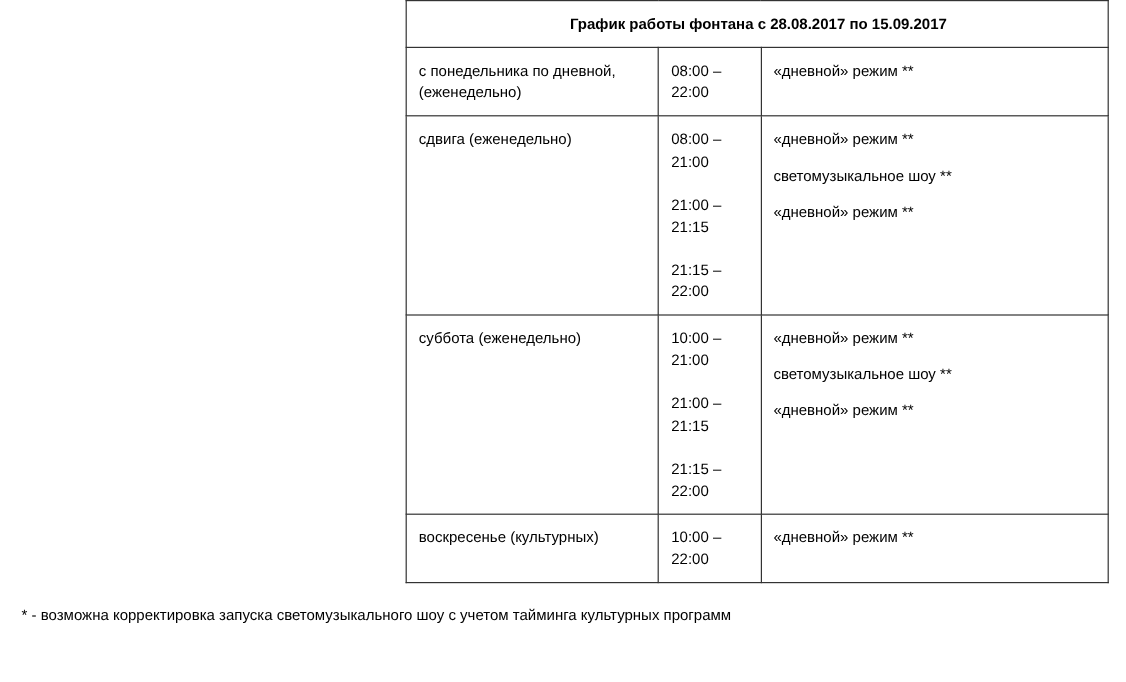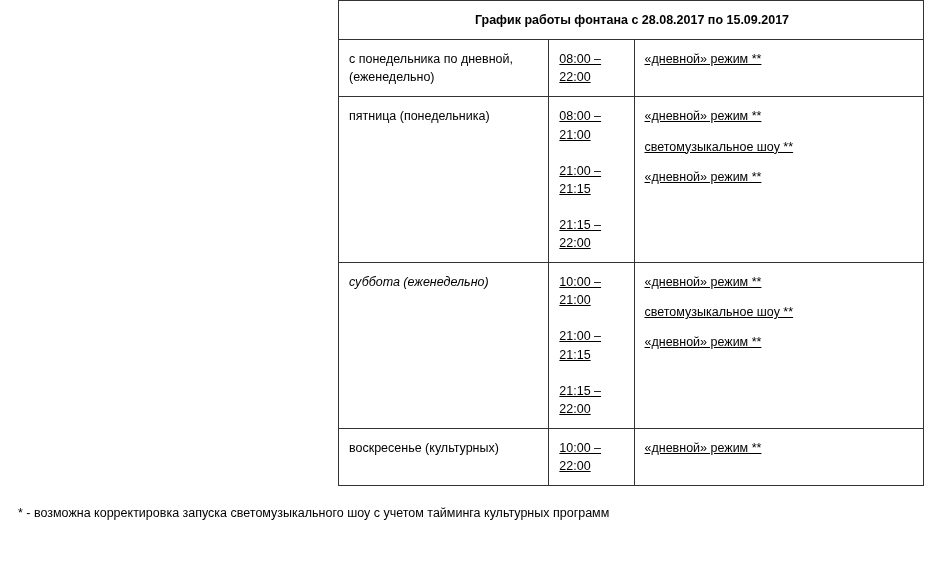--- a/index.html
+++ b/index.html
@@ -41,35 +41,32 @@
     padding-bottom: 13px;
   }
   .col-day { width: 210px; }
   .col-time { width: 85px; }
   .col-mode { width: 289px; }
   .time-line {
     white-space: nowrap;
   }
   .time-block {
     margin-bottom: 18px;
-    text-decoration: underline;
   }
   .time-block:last-child {
     margin-bottom: 0;
   }
   .mode-line {
     margin-bottom: 12px;
-    text-decoration: underline;
   }
   .mode-line:last-child {
     margin-bottom: 0;
   }
   .day-cell-pad {
     padding-top: 10px;
-    font-style: italic;
   }
   .tall td {
     padding-top: 11px;
   }
   .notes {
     position: absolute;
     left: 18px;
     top: 505px;
     width: 900px;
     font-size: 12.5px;
@@ -105,21 +102,21 @@
               <div>22:00</div>
             </div>
         </td>
         <td>
           <div class="mode-line">«дневной» режим **</div>
         </td>
       </tr>
 
       <tr class="tall">
         <td>
-          <span>пятница (понедельника)</span>
+          <span>сдвига (еженедельно)</span>
         </td>
         <td>
           <div class="time-block">
               <div>08:00 –</div>
               <div>21:00</div>
             </div>
           <div class="time-block">
               <div>21:00 –</div>
               <div>21:15</div>
             </div>

